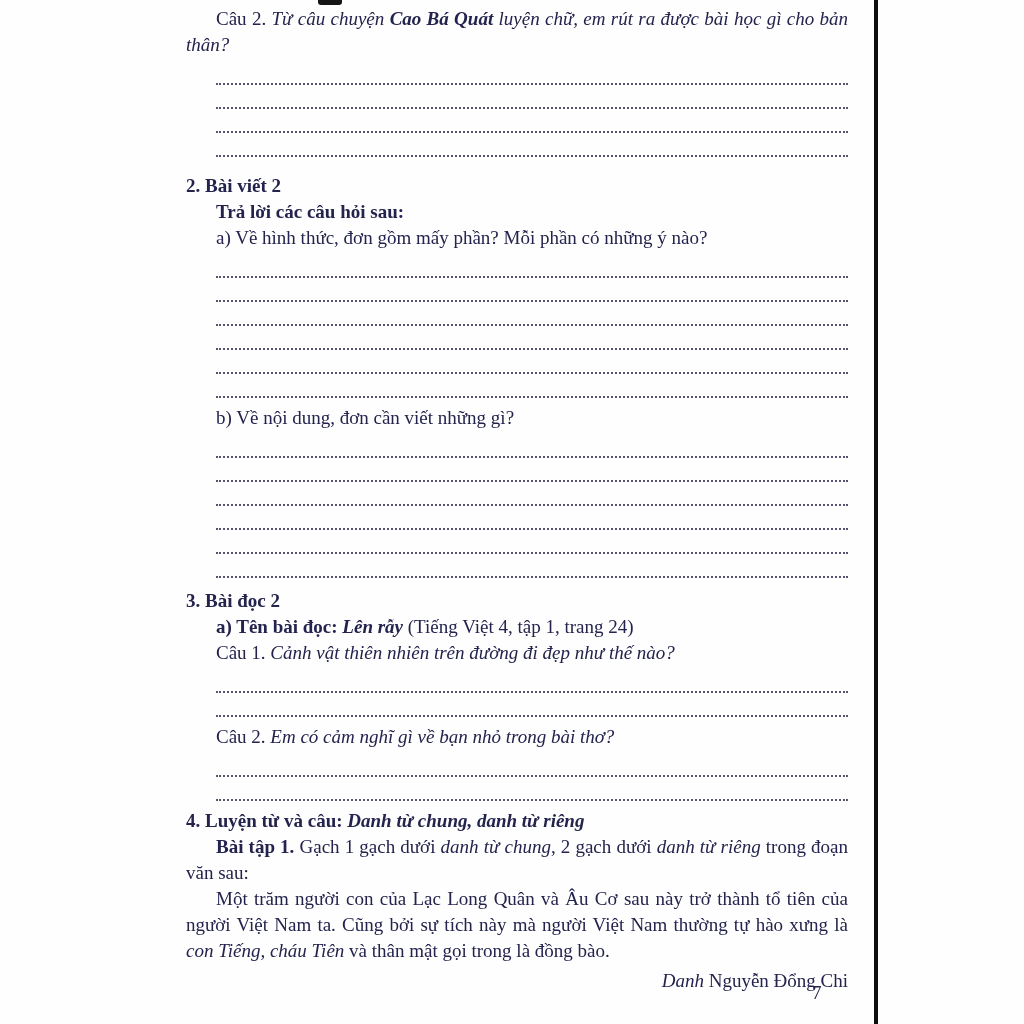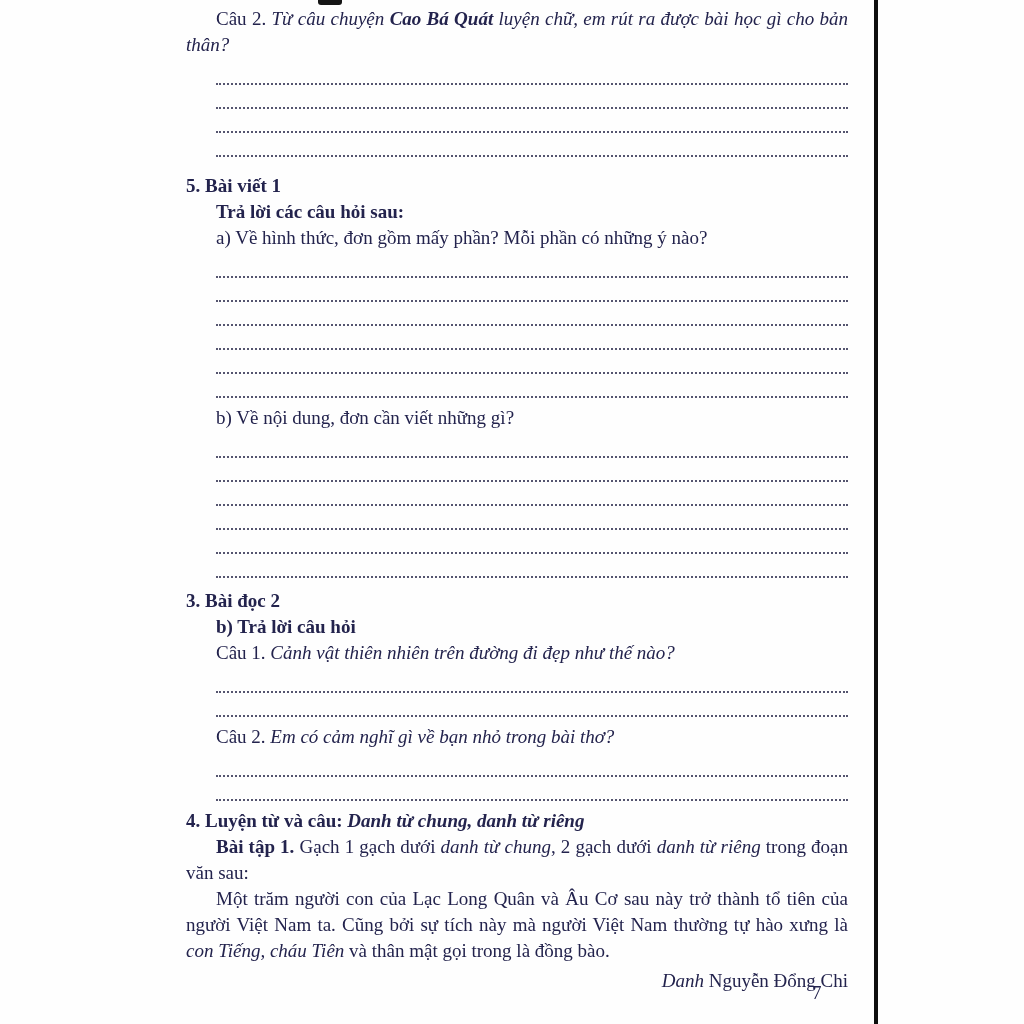--- a/index.html
+++ b/index.html
@@ -76,42 +76,42 @@
 <div class="scan-page">
   <div class="scan-artifact"></div>
   <div class="content">
       <div class="para indent"><span class="seg r">Câu 2. </span><span class="seg i">Từ câu chuyện </span><span class="seg bi">Cao Bá Quát</span><span class="seg i"> luyện chữ, em rút ra được bài học gì cho bản thân?</span></div>
       <div class="dots">
         <div class="dotline"></div>
         <div class="dotline"></div>
         <div class="dotline"></div>
         <div class="dotline"></div>
       </div>
-      <div class="para heading mt-lg"><span class="seg b">5. Bài viết 1</span></div>
+      <div class="para heading mt-lg"><span class="seg b">2. Bài viết 2</span></div>
       <div class="para indent"><span class="seg b">Trả lời các câu hỏi sau:</span></div>
       <div class="para indent"><span class="seg r">a) Về hình thức, đơn gồm mấy phần? Mỗi phần có những ý nào?</span></div>
       <div class="dots">
         <div class="dotline"></div>
         <div class="dotline"></div>
         <div class="dotline"></div>
         <div class="dotline"></div>
         <div class="dotline"></div>
         <div class="dotline"></div>
       </div>
       <div class="para indent mt-sm"><span class="seg r">b) Về nội dung, đơn cần viết những gì?</span></div>
       <div class="dots">
         <div class="dotline"></div>
         <div class="dotline"></div>
         <div class="dotline"></div>
         <div class="dotline"></div>
         <div class="dotline"></div>
         <div class="dotline"></div>
       </div>
       <div class="para heading mt-md"><span class="seg b">3. Bài đọc 2</span></div>
-      <div class="para indent"><span class="seg b">b) Trả lời câu hỏi</span></div>
+      <div class="para indent"><span class="seg b">a) Tên bài đọc: </span><span class="seg bi">Lên rẫy</span><span class="seg r"> (Tiếng Việt 4, tập 1, trang 24)</span></div>
       <div class="para indent"><span class="seg r">Câu 1. </span><span class="seg i">Cảnh vật thiên nhiên trên đường đi đẹp như thế nào?</span></div>
       <div class="dots">
         <div class="dotline"></div>
         <div class="dotline"></div>
       </div>
       <div class="para indent mt-sm"><span class="seg r">Câu 2. </span><span class="seg i">Em có cảm nghĩ gì về bạn nhỏ trong bài thơ?</span></div>
       <div class="dots">
         <div class="dotline"></div>
         <div class="dotline"></div>
       </div>

